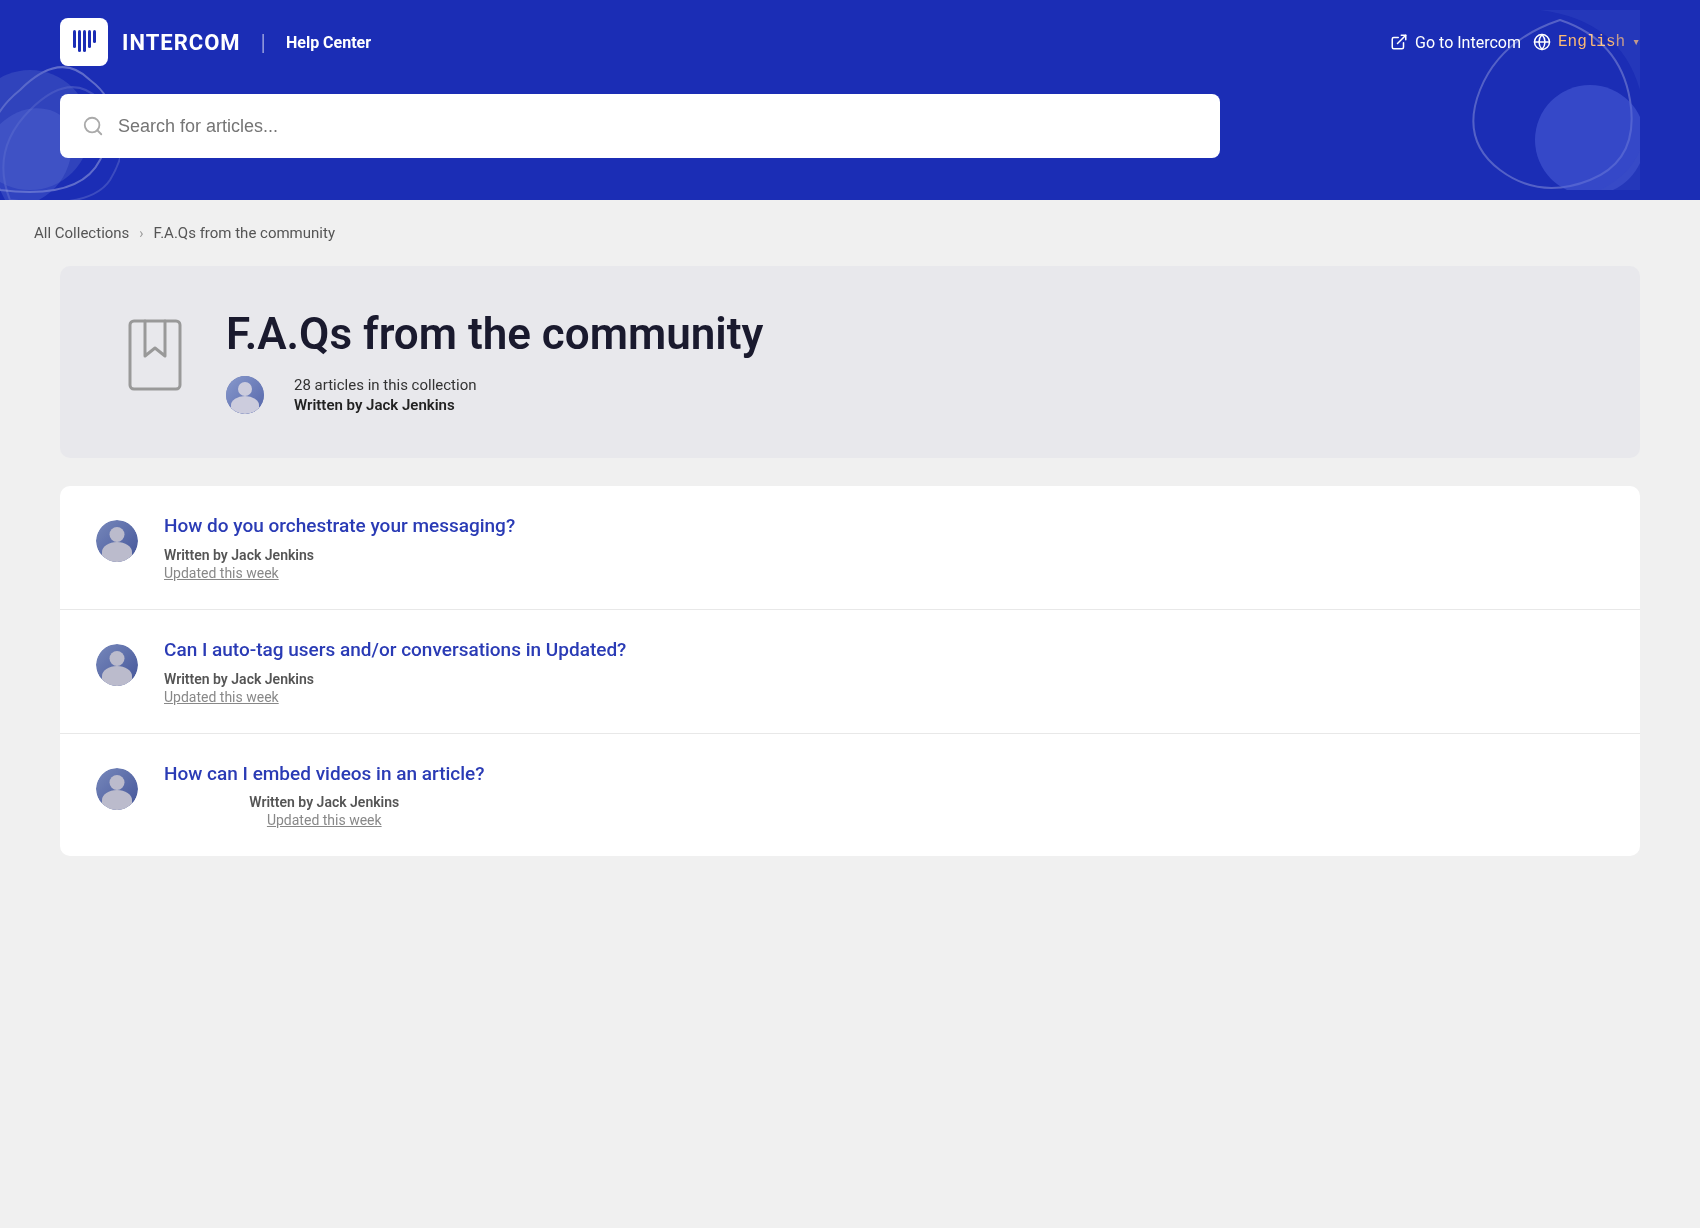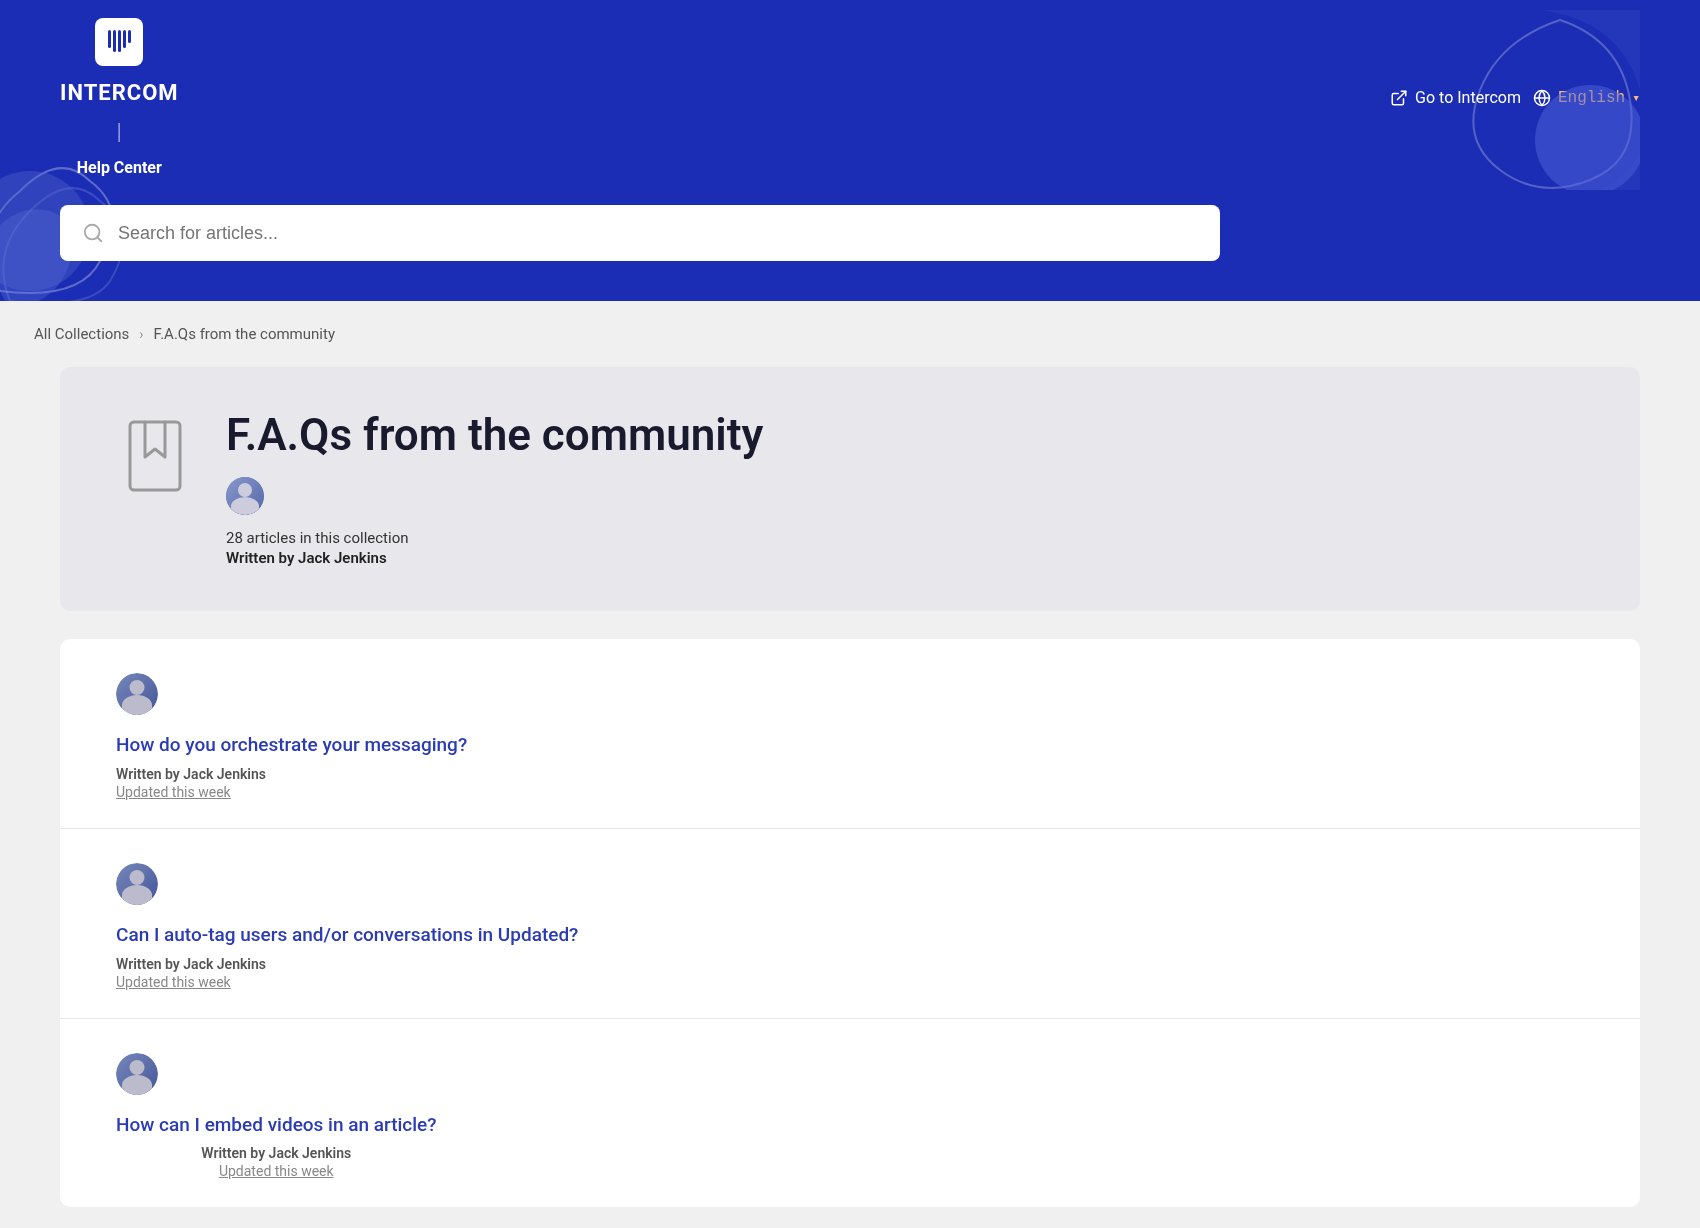--- a/index.html
+++ b/index.html
@@ -15,21 +15,20 @@
     .header-top {
       display: flex;
       align-items: center;
       justify-content: space-between;
       padding: 18px 60px;
     }
     .logo-area {
       display: flex;
       align-items: center;
       gap: 14px;
-      flex-direction: column;
     }
     .logo-icon {
       width: 48px;
       height: 48px;
       background: white;
       border-radius: 8px;
       display: flex;
       align-items: center;
       justify-content: center;
     }
@@ -81,21 +80,21 @@
       padding: 10px 60px 40px;
       position: relative;
       z-index: 2;
     }
     .search-bar {
       background: white;
       border-radius: 8px;
       display: flex;
       align-items: center;
       padding: 6px 22px;
-      height: 56px;
+      height: 64px;
       max-width: 1160px;
     }
     .search-bar svg { width: 22px; height: 22px; color: #aaa; flex-shrink: 0; }
     .search-input {
       border: none;
       outline: none;
       font-size: 18px;
       color: #888;
       width: 100%;
       margin-left: 14px;
@@ -165,23 +164,22 @@
     .collection-info {}
     .collection-title {
       font-size: 44px;
       font-weight: 600;
       color: #1a1a2e;
       margin-bottom: 18px;
       line-height: 1.1;
     }
     .collection-meta {
       display: flex;
-      align-items: flex-start;
-      gap: 14px;
-      flex-direction: column;
+      align-items: flex-end;
+      gap: 30px;
     }
     .author-avatar {
       width: 38px;
       height: 38px;
       border-radius: 50%;
       background: #6b7bb5;
       overflow: hidden;
       flex-shrink: 0;
       display: flex;
       align-items: center;
@@ -234,27 +232,26 @@
     }
 
     
     .articles-list {
       margin: 28px 60px 0;
       background: white;
       border-radius: 10px;
       overflow: hidden;
     }
     .article-item {
-      padding: 28px 56px;
+      padding: 28px 36px;
       border-bottom: 1px solid #e8e8e8;
       display: flex;
       align-items: flex-start;
-      gap: 18px;
+      gap: 26px;
       cursor: pointer;
-      flex-direction: column;
     }
     .article-item:last-child {
       border-bottom: none;
       text-align: center;
     }
     .article-avatar {
       width: 42px;
       height: 42px;
       border-radius: 50%;
       flex-shrink: 0;

